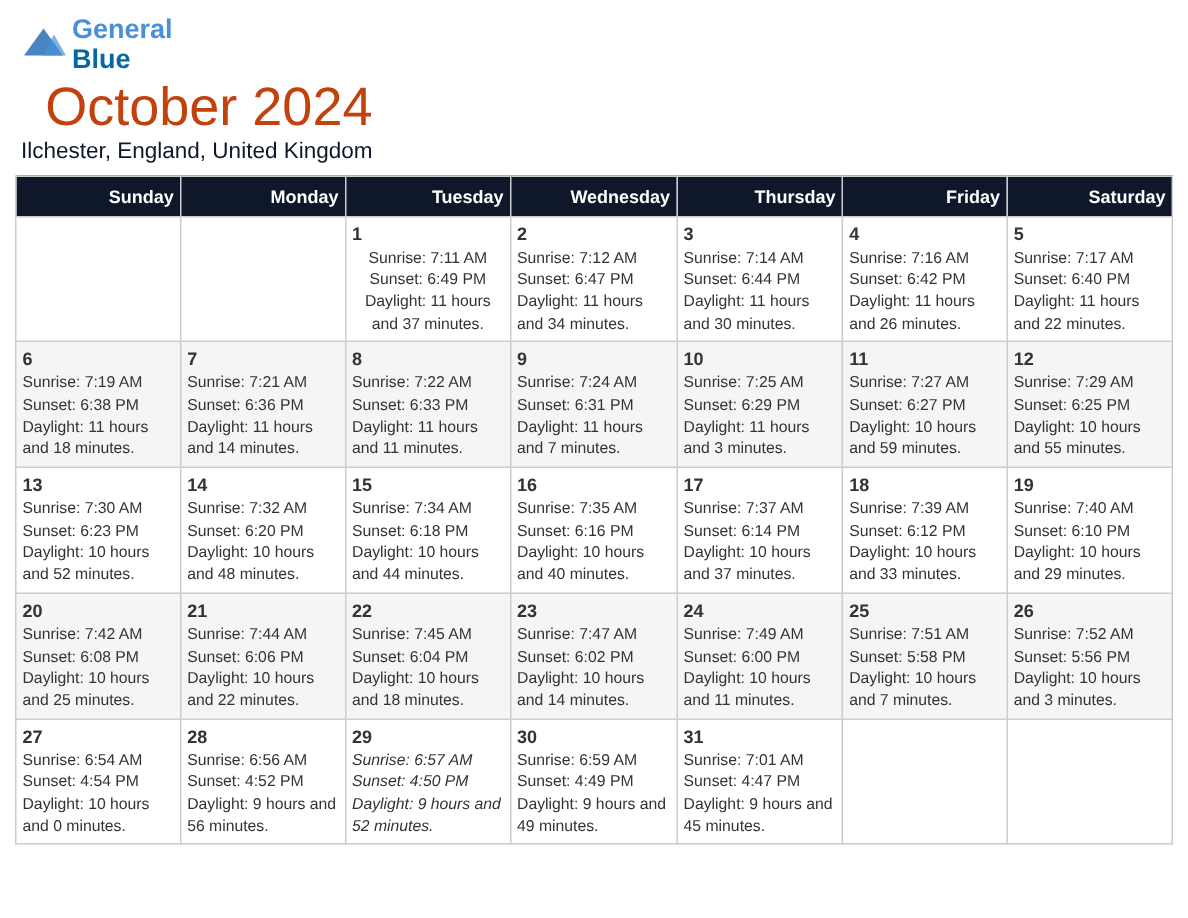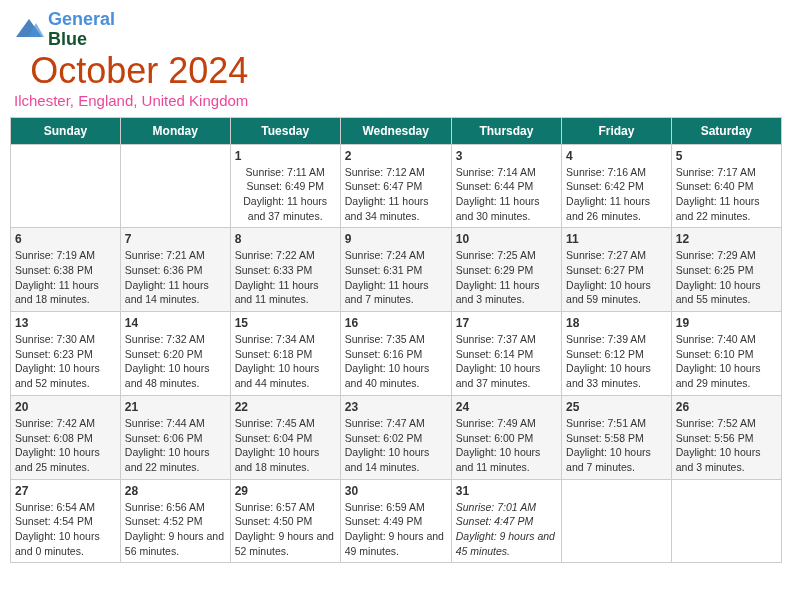--- a/index.html
+++ b/index.html
@@ -39,32 +39,32 @@
     .title-block {
       text-align: right;
     }
     .month-title {
       font-size: 36px;
       color: #c2410c;
       font-weight: normal;
     }
     .location {
       font-size: 15px;
-      color: #ec4899;
+      color: #0f172a;
     }
     table {
       width: 100%;
       border-collapse: collapse;
       font-size: 11px;
     }
     thead tr th {
-      background-color: #0f766e;
+      background-color: #0f172a;
       color: #fff;
       padding: 6px 4px;
-      text-align: center;
+      text-align: right;
       font-weight: bold;
       font-size: 12px;
       border: 1px solid #ccc;
     }
     tbody tr td {
       border: 1px solid #ccc;
       padding: 4px 4px;
       vertical-align: top;
       width: 113px;
       min-height: 80px;
@@ -96,21 +96,21 @@
 
 <div class="header">
   <div class="logo">
     <svg class="logo-icon" viewBox="0 0 30 30">
       <rect x="0" y="0" width="30" height="30" fill="white"></rect>
       <polygon points="15,4 28,22 2,22" fill="#2a6db5" opacity="0.85"></polygon>
       <polygon points="22,8 30,22 14,22" fill="#4a90d9" opacity="0.7"></polygon>
     </svg>
     <div class="logo-text">
       <div><span>General</span></div>
-      <div><span style="color:#14532d">Blue</span></div>
+      <div><span style="color:#0369a1">Blue</span></div>
     </div>
   </div>
   <div class="title-block">
     <div class="month-title">October 2024</div>
     <div class="location">Ilchester, England, United Kingdom</div>
   </div>
 </div>
 
 <table>
   <thead>
@@ -299,33 +299,33 @@
 Daylight: 10 hours and 0 minutes.</div>
         </td>
         <td>
           <span class="day-number">28</span>
           <div class="cell-content" style="white-space: pre-line;">Sunrise: 6:56 AM
 Sunset: 4:52 PM
 Daylight: 9 hours and 56 minutes.</div>
         </td>
         <td>
           <span class="day-number">29</span>
-          <div class="cell-content" style="white-space: pre-line;">Sunrise: 6:57 AM
+          <div class="cell-content" style="white-space: pre-line; font-style: italic;">Sunrise: 6:57 AM
 Sunset: 4:50 PM
 Daylight: 9 hours and 52 minutes.</div>
         </td>
         <td>
           <span class="day-number">30</span>
           <div class="cell-content" style="white-space: pre-line;">Sunrise: 6:59 AM
 Sunset: 4:49 PM
 Daylight: 9 hours and 49 minutes.</div>
         </td>
         <td>
           <span class="day-number">31</span>
-          <div class="cell-content" style="white-space: pre-line; font-style: italic;">Sunrise: 7:01 AM
+          <div class="cell-content" style="white-space: pre-line;">Sunrise: 7:01 AM
 Sunset: 4:47 PM
 Daylight: 9 hours and 45 minutes.</div>
         </td>
         <td class="empty-cell"></td>
         <td class="empty-cell"></td>
       </tr>
     </tbody>
 </table>
 
 </body></html>

